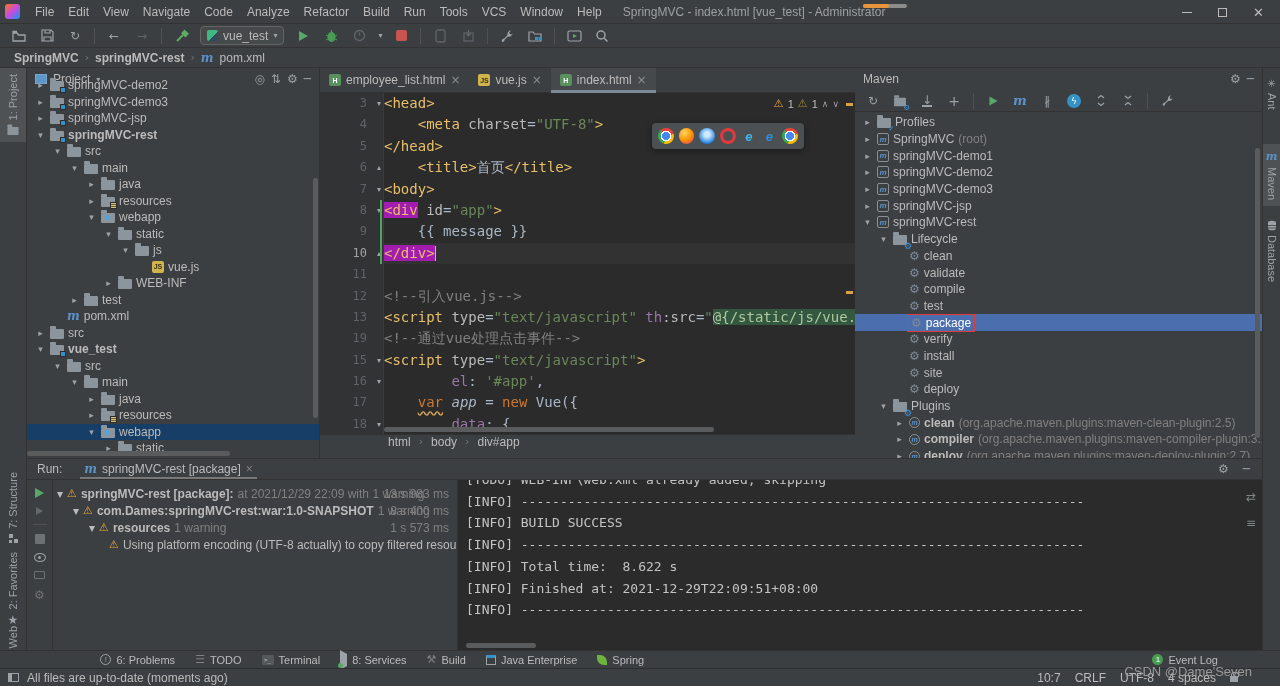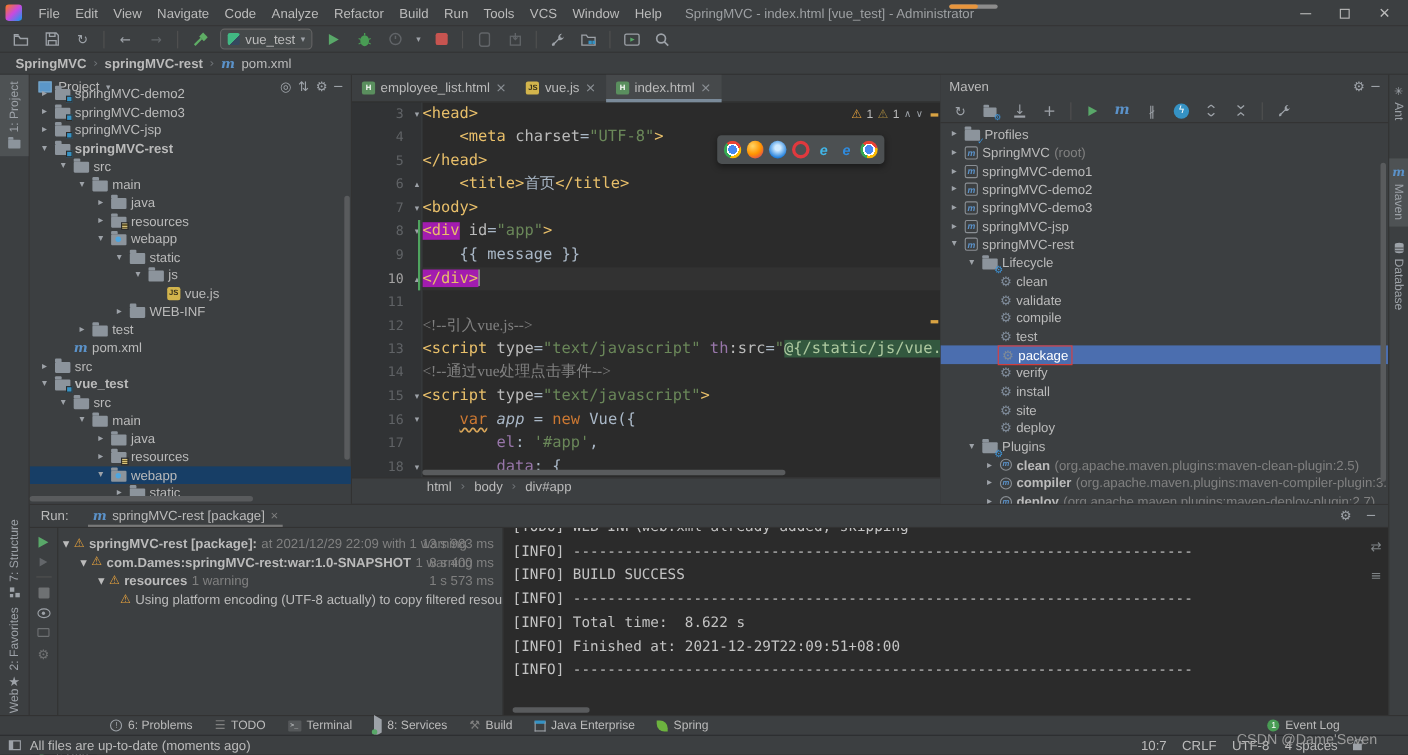--- a/index.html
+++ b/index.html
@@ -107,21 +107,21 @@
   .gl { height:21.4px; line-height:21.4px; text-align:right; padding-right:16px; color:#606366;
         font-family:"DejaVu Sans Mono","Liberation Mono",monospace; font-size:12px; position:relative; }
   .gl.cur { color:#a4a3a3; }
   .gl .fold { position:absolute; right:2px; top:0; color:#9da2a8; font-size:8px; }
   .vcsbar { position:absolute; left:60px; width:2px; background:#4fa45f; }
   .codewrap { flex:1; overflow:hidden; position:relative; }
   .codeline { height:21.4px; line-height:21.4px; white-space:pre; font-family:"DejaVu Sans Mono","Liberation Mono",monospace;
               font-size:14px; color:#a9b7c6; }
   .codeline.cur { background:#323232; }
   .tk-tg { color:#e8bf6a; } .tk-at { color:#bababa; } .tk-st { color:#6a8759; } .tk-kw { color:#cc7832; }
-  .tk-cm { color:#808080;font-family:Liberation Serif, serif; } .tk-pp { color:#9876aa; } .tk-pl { color:#a9b7c6; }
+  .tk-cm { color:#808080; } .tk-pp { color:#9876aa; } .tk-pl { color:#a9b7c6; }
   .tk-it { font-style:italic; color:#a9b7c6; }
   .tk-hl { background:#a21caf; }
   .tk-inj { background:#33583f; color:#aec9a0; }
   .tk-wavy { text-decoration:underline; text-decoration-style:wavy; text-decoration-color:#d8a558; text-underline-offset:3px; }
   .caret-i { display:inline-block; width:1px; height:15px; background:#bbbbbb; vertical-align:middle; }
   .ed-warn { position:absolute; top:4px; right:16px; display:flex; align-items:center; gap:4px; font-size:11px; color:#bbbbbb; z-index:5; }
   .warn-ic { color:#e8a33d; font-size:11px; }
   .warn-ic.dim2 { color:#a8893e; }
   .ed-warn .nav { color:#9da2a8; font-size:9px; }
   .stripe-mark { position:absolute; right:2px; width:7px; height:3px; background:#d9a343; z-index:6; }
@@ -542,43 +542,43 @@
                 <div class="gl">4</div>
                 <div class="gl">5</div>
                 <div class="gl">6<span class="fold g">▴</span></div>
                 <div class="gl">7<span class="fold g">▾</span></div>
                 <div class="gl">8<span class="fold g">▾</span></div>
                 <div class="gl">9</div>
                 <div class="gl cur">10<span class="fold g">▴</span></div>
                 <div class="gl">11</div>
                 <div class="gl">12</div>
                 <div class="gl">13</div>
-                <div class="gl">14</div>
+                <div class="gl">19</div>
                 <div class="gl">15<span class="fold g">▾</span></div>
                 <div class="gl">16<span class="fold g">▾</span></div>
                 <div class="gl">17</div>
                 <div class="gl">18<span class="fold g">▾</span></div>
                 <span class="vcsbar" style="top: 107px; height: 64.2px;"></span>
               </div>
             <div class="codewrap" id="code-lines">
                 <div class="codeline"><span class="tk-tg">&lt;head&gt;</span></div>
                 <div class="codeline"><span class="tk-pl">    </span><span class="tk-tg">&lt;meta </span><span class="tk-at">charset</span><span class="tk-pl">=</span><span class="tk-st">"UTF-8"</span><span class="tk-tg">&gt;</span></div>
                 <div class="codeline"><span class="tk-tg">&lt;/head&gt;</span></div>
                 <div class="codeline"><span class="tk-pl">    </span><span class="tk-tg">&lt;title&gt;</span><span class="tk-pl">首页</span><span class="tk-tg">&lt;/title&gt;</span></div>
                 <div class="codeline"><span class="tk-tg">&lt;body&gt;</span></div>
                 <div class="codeline"><span class="tk-tg tk-hl">&lt;div</span><span class="tk-pl"> </span><span class="tk-at">id</span><span class="tk-pl">=</span><span class="tk-st">"app"</span><span class="tk-tg">&gt;</span></div>
                 <div class="codeline"><span class="tk-pl">    {{ message }}</span></div>
                 <div class="codeline cur"><span class="tk-tg tk-hl">&lt;/div&gt;</span><span class="caret-i"></span></div>
                 <div class="codeline"></div>
                 <div class="codeline"><span class="tk-cm">&lt;!--引入vue.js--&gt;</span></div>
                 <div class="codeline"><span class="tk-tg">&lt;script </span><span class="tk-at">type</span><span class="tk-pl">=</span><span class="tk-st">"text/javascript"</span><span class="tk-pl"> </span><span class="tk-pp">th</span><span class="tk-at">:src</span><span class="tk-pl">=</span><span class="tk-st">"</span><span class="tk-inj">@{/static/js/vue.js}</span></div>
                 <div class="codeline"><span class="tk-cm">&lt;!--通过vue处理点击事件--&gt;</span></div>
                 <div class="codeline"><span class="tk-tg">&lt;script </span><span class="tk-at">type</span><span class="tk-pl">=</span><span class="tk-st">"text/javascript"</span><span class="tk-tg">&gt;</span></div>
+                <div class="codeline"><span class="tk-pl">        </span><span class="tk-pp">el</span><span class="tk-pl">: </span><span class="tk-st">'#app'</span><span class="tk-pl">,</span></div>
                 <div class="codeline"><span class="tk-pl">    </span><span class="tk-kw tk-wavy">var</span><span class="tk-pl"> </span><span class="tk-it">app</span><span class="tk-pl"> = </span><span class="tk-kw">new</span><span class="tk-pl"> Vue({</span></div>
-                <div class="codeline"><span class="tk-pl">        </span><span class="tk-pp">el</span><span class="tk-pl">: </span><span class="tk-st">'#app'</span><span class="tk-pl">,</span></div>
                 <div class="codeline"><span class="tk-pl">        </span><span class="tk-pp">data</span><span class="tk-pl">: {</span></div>
               </div>
             <div class="ed-warn">
               <span class="warn-ic g">⚠</span>
               <span>1</span>
               <span class="warn-ic dim2 g">⚠</span>
               <span>1</span>
               <span class="nav g">∧</span>
               <span class="nav g">∨</span>
             </div>

